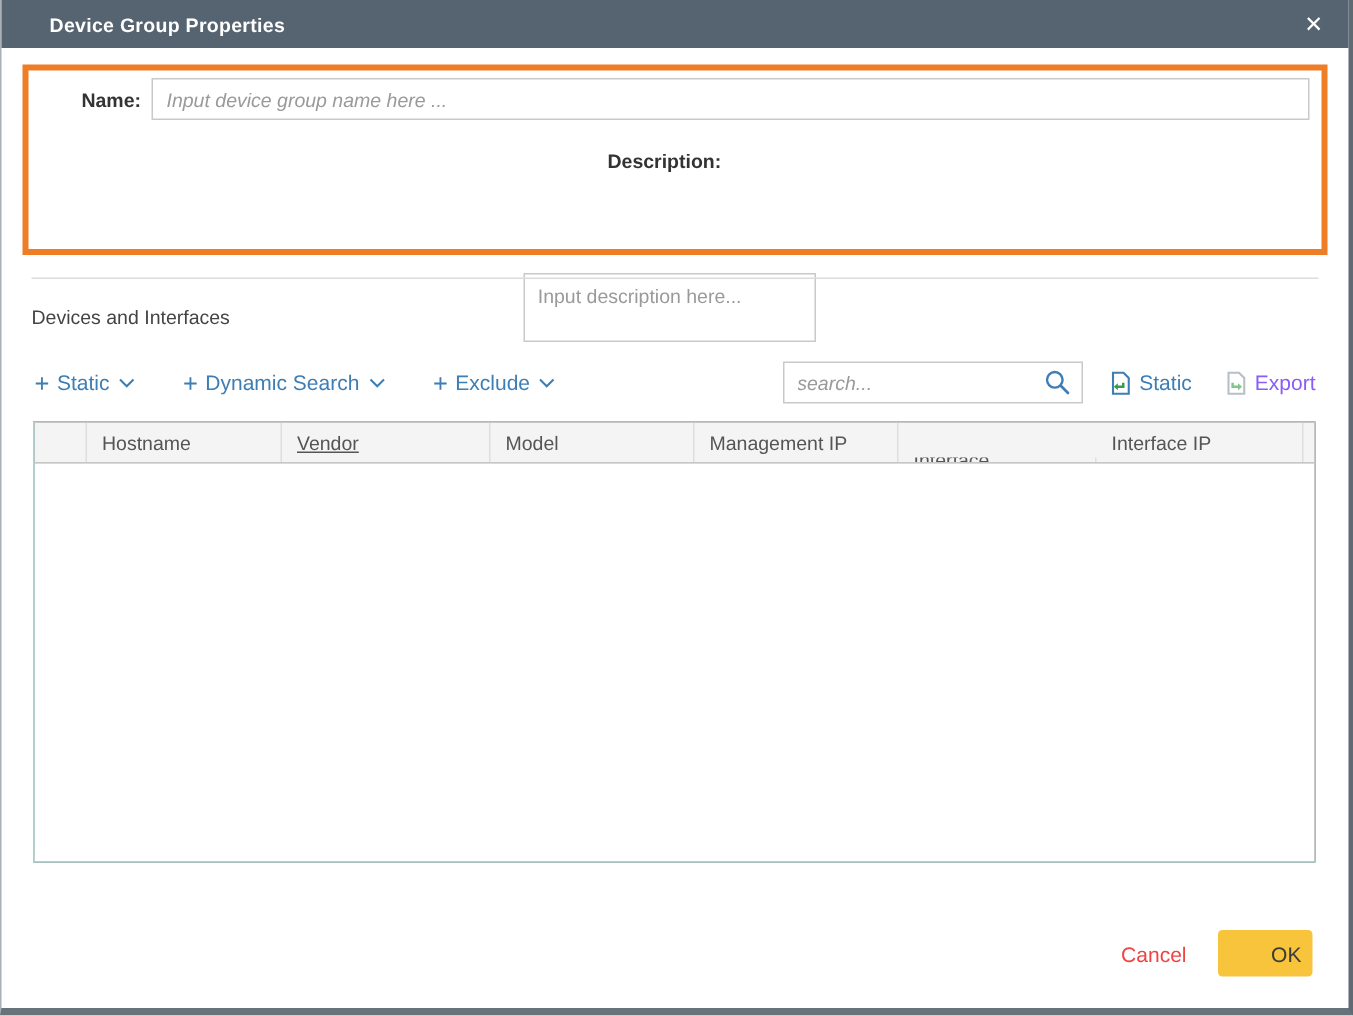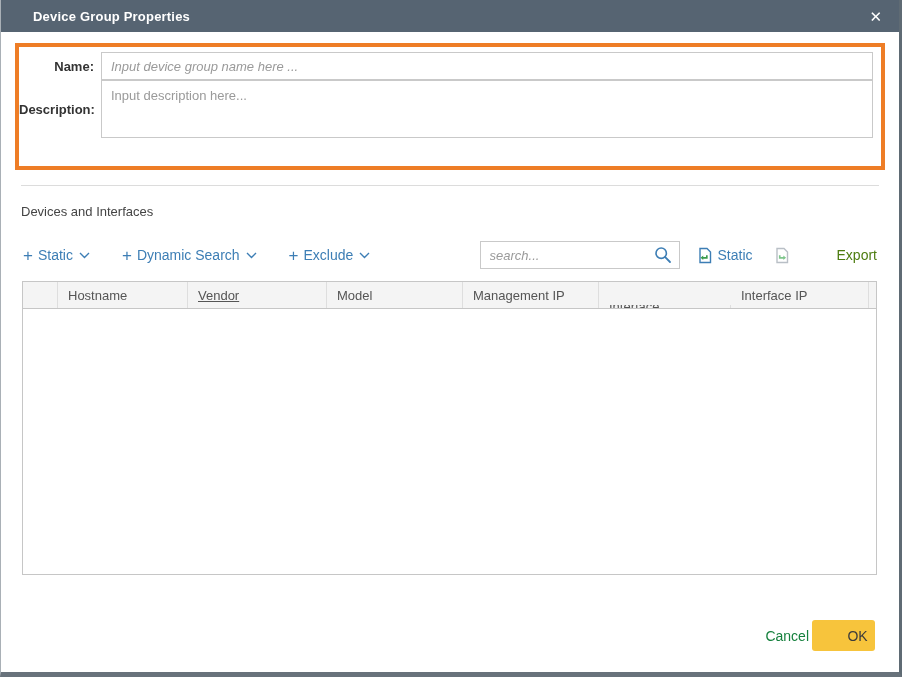--- a/index.html
+++ b/index.html
@@ -28,21 +28,21 @@
     cursor:pointer; line-height:1; padding:4px 6px;
   }
 
   
   .form-box {
     position:absolute; top:43px; left:14px; right:14px; height:127px;
     border:4px solid #ee7d26; background:#fff;
     padding:5px 8px 0 0;
   }
   .form-row { display:flex; align-items:center; }
-  .form-row.desc { align-items:center; }
+  .form-row.desc { margin-top:20px; align-items:center;flex-direction:column; }
   .form-label {
     width:82px; text-align:right; padding-right:7px;
     font-size:13px; color:#333; flex:0 0 82px;font-weight:bold;
   }
   .txt-input {
     flex:1; height:28px; border:1px solid #c9c9c9; font-size:13px;
     padding:0 9px; color:#333; outline:none;
     font-family:"Liberation Sans", sans-serif;
   }
   .txt-area {
@@ -76,21 +76,21 @@
     display:flex; align-items:center; padding:0 7px 0 9px;
   }
   .search-wrap input {
     border:none; outline:none; flex:1; font-size:13px; color:#333; min-width:0;
     font-family:"Liberation Sans", sans-serif;
   }
   .search-wrap input::placeholder { color:#9a9a9a; font-style:italic; }
   .io-btn { display:flex; align-items:center; font-size:14px; cursor:pointer; }
   .io-btn .io-ic { margin-right:5px; display:inline-flex; }
   .import { color:#3d7eb5; margin-left:17px; }
-  .export { color:#4d7c0f; margin-left:21px; cursor:default;gap:42px; }
+  .export { color:#8b5cf6; margin-left:21px; cursor:default; }
 
   
   .grid {
     position:absolute; top:281px; left:21px; right:22px; bottom:97px;
     border:1px solid #c6c6c6; background:#0f766e;
     display:flex; flex-direction:column;
   }
   .grid-head {
     height:27px; background:#f4f4f4; border-bottom:1px solid #c6c6c6;
     display:flex; flex:0 0 27px;
@@ -109,21 +109,21 @@
   .c5 { flex:0 0 132px;margin-top:23px; }
   .c6 { flex:0 0 138px; }
   .c7 { flex:1 1 auto; padding-left:0; }
   .grid-body { flex:1; background:#fff; }
 
   
   .footer {
     position:absolute; right:24px; bottom:21px;
     display:flex; align-items:center;
   }
-  .cancel-link { color:#15803d; font-size:14px; cursor:pointer; margin-right:3px; }
+  .cancel-link { color:#ef4444; font-size:14px; cursor:pointer; margin-right:21px; }
   .ok-btn {
     background:#f7c43c; border:none; border-radius:3px;
     width:63px; height:31px; font-size:14px; color:#3b3b3b;
     cursor:pointer; font-family:"Liberation Sans", sans-serif;padding-left:28px;
   }
 </style>
 </head>
 <body>
 
 <div class="dialog">

